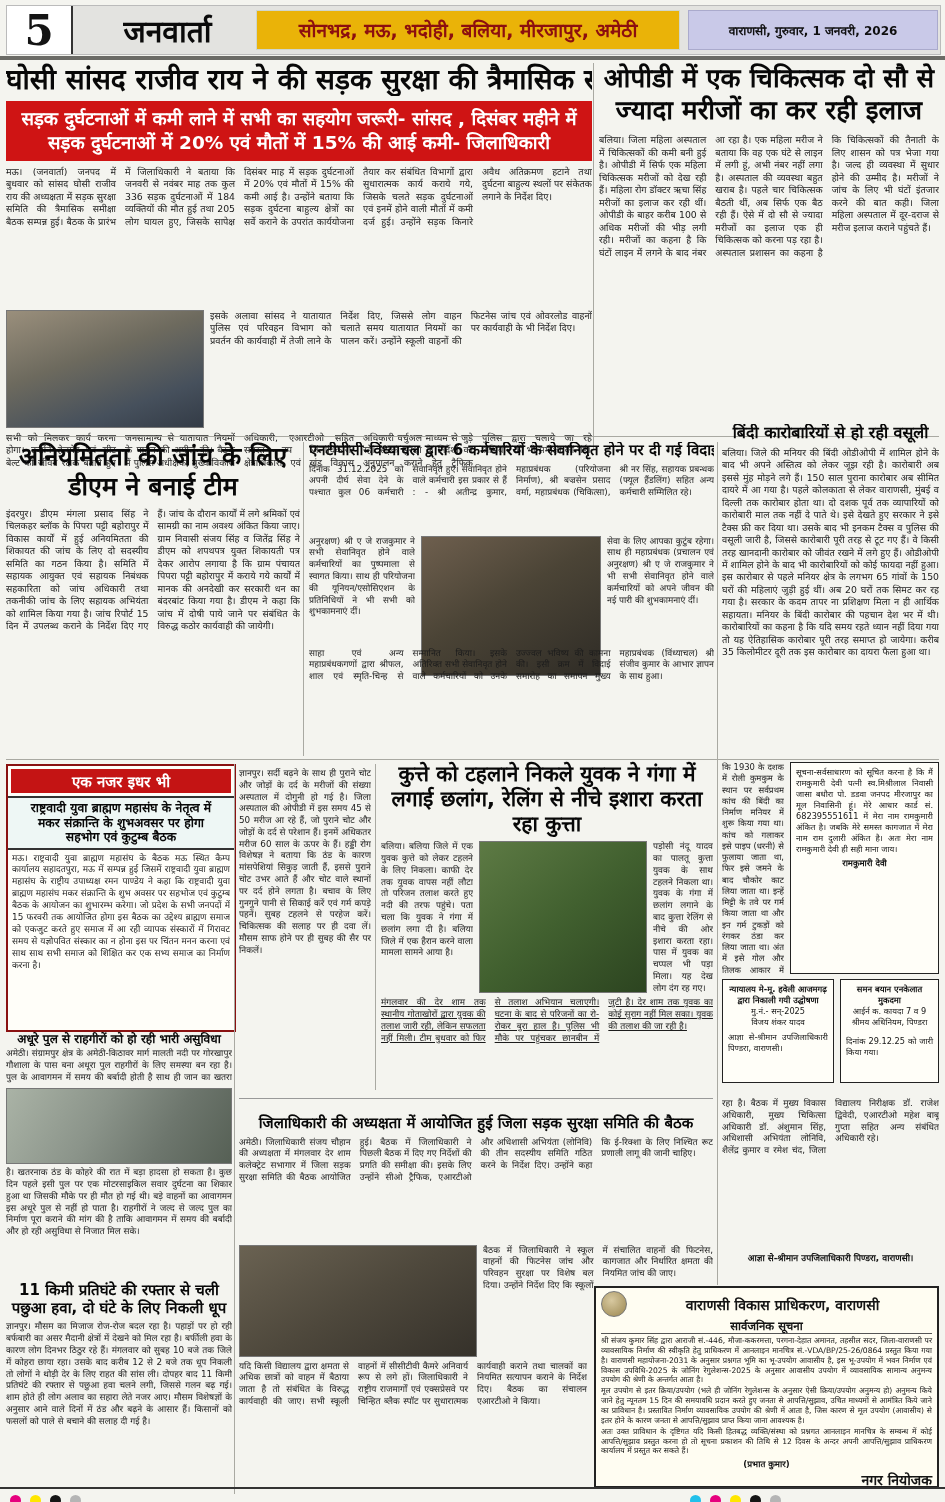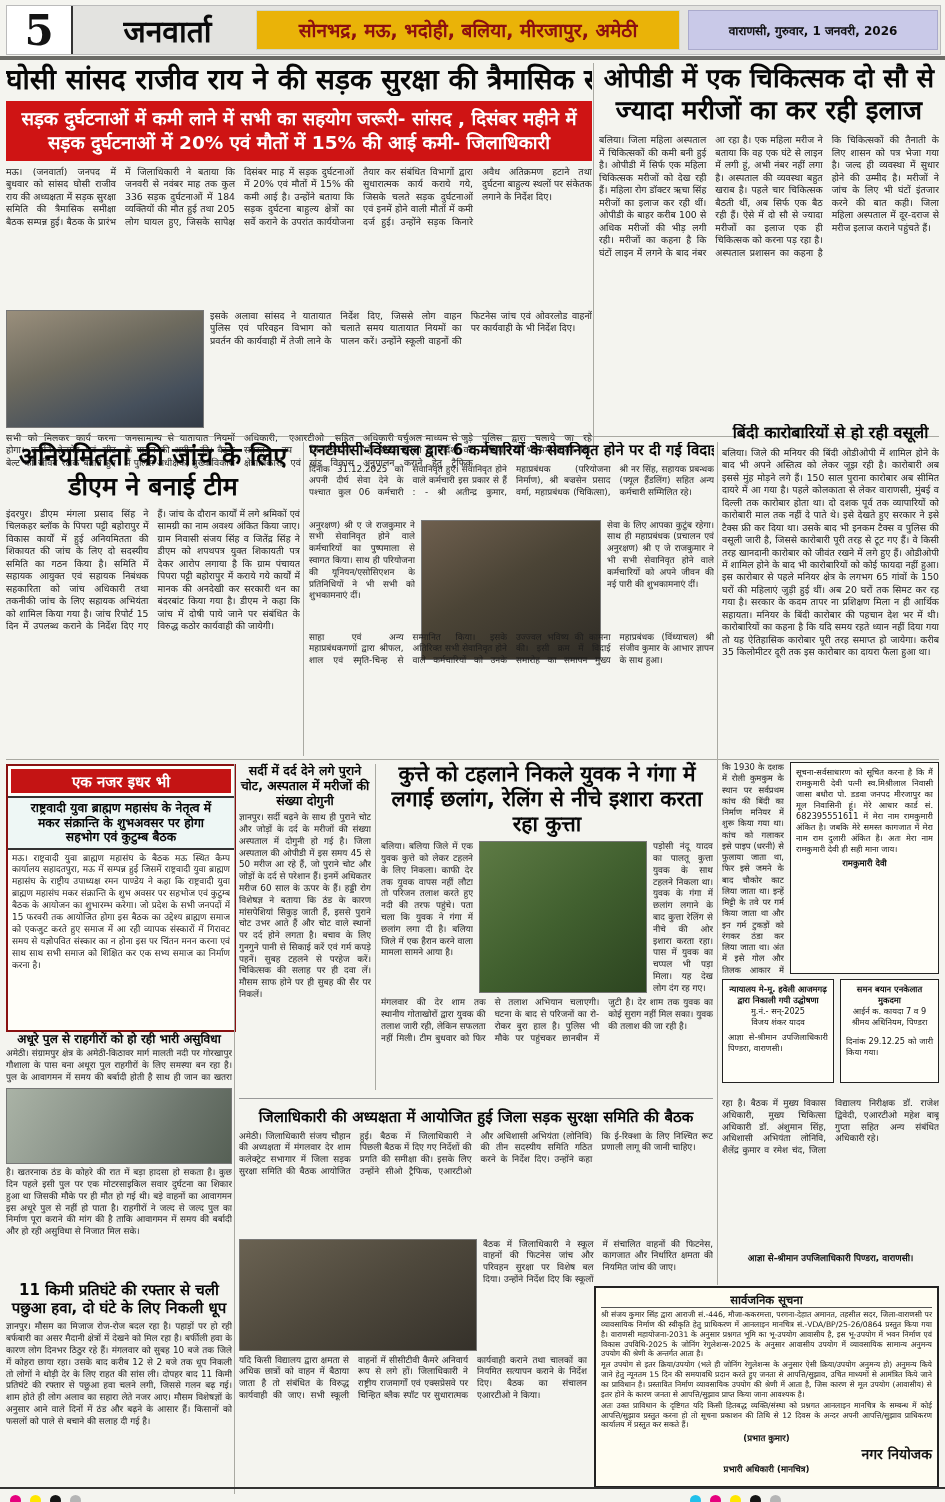--- a/index.html
+++ b/index.html
@@ -60,21 +60,21 @@
 
 <div class="abs" style="left:6px;top:442px;width:294px;height:314px;">
   <div class="hl" style="font-size:25px;">अनियमितता की जांच के लिए डीएम ने बनाई टीम</div>
   <div class="body-txt cols2" style="margin-top:7px;height:240px;overflow:hidden;">इंदरपुर। डीएम मंगला प्रसाद सिंह ने चिलकहर ब्लॉक के पिपरा पट्टी बहोरापुर में विकास कार्यों में हुई अनियमितता की शिकायत की जांच के लिए दो सदस्यीय समिति का गठन किया है। समिति में सहायक आयुक्त एवं सहायक निबंधक सहकारिता को जांच अधिकारी तथा तकनीकी जांच के लिए सहायक अभियंता को शामिल किया गया है। जांच रिपोर्ट 15 दिन में उपलब्ध कराने के निर्देश दिए गए हैं। जांच के दौरान कार्यों में लगे श्रमिकों एवं सामग्री का नाम अवश्य अंकित किया जाए। ग्राम निवासी संजय सिंह व जितेंद्र सिंह ने डीएम को शपथपत्र युक्त शिकायती पत्र देकर आरोप लगाया है कि ग्राम पंचायत पिपरा पट्टी बहोरापुर में कराये गये कार्यों में मानक की अनदेखी कर सरकारी धन का बंदरबांट किया गया है। डीएम ने कहा कि जांच में दोषी पाये जाने पर संबंधित के विरुद्ध कठोर कार्यवाही की जायेगी।</div>
 </div>
 <div class="abs vline" style="left:303px;top:442px;height:314px;"></div>
 
 <div class="abs" style="left:309px;top:442px;width:405px;height:314px;">
   <div class="hl nowrap" style="font-size:15px;">एनटीपीसी-विंध्याचल द्वारा 6 कर्मचारियों के सेवानिवृत होने पर दी गई विदाई</div>
   <div class="body-txt cols4" style="margin-top:4px;height:52px;overflow:hidden;font-size:8.8px;">दिनांक 31.12.2025 को अपनी दीर्घ सेवा देने के पश्चात कुल 06 कर्मचारी सेवानिवृत हुए। सेवानिवृत होने वाले कर्मचारी इस प्रकार से हैं : - श्री अतीन्द्र कुमार, महाप्रबंधक (परियोजना निर्माण), श्री बज्रसेन प्रसाद वर्मा, महाप्रबंधक (चिकित्सा), श्री नर सिंह, सहायक प्रबन्धक (फ्यूल हैंडलिंग) सहित अन्य कर्मचारी सम्मिलित रहे।</div>
-  <div class="flexrow" style="margin-top:4px;height:108px;justify-content:flex-end;">
+  <div class="flexrow" style="margin-top:20px;height:108px;justify-content:flex-end;">
     <div class="body-txt" style="width:106px;overflow:hidden;font-size:8.8px;">अनुरक्षण) श्री ए जे राजकुमार ने सभी सेवानिवृत होने वाले कर्मचारियों का पुष्पमाला से स्वागत किया। साथ ही परियोजना की यूनियन/एसोसिएशन के प्रतिनिधियों ने भी सभी को शुभकामनाएं दीं।</div>
     <div class="photo" style="width:178px;height:138px;background:linear-gradient(150deg,#6e5f4e,#4b4436 45%,#2f2c26);"></div>
     <div class="body-txt" style="flex:1;overflow:hidden;font-size:8.8px;">सेवा के लिए आपका कुटुंब रहेगा। साथ ही महाप्रबंधक (प्रचालन एवं अनुरक्षण) श्री ए जे राजकुमार ने भी सभी सेवानिवृत होने वाले कर्मचारियों को अपने जीवन की नई पारी की शुभकामनाएं दीं।</div>
   </div>
   <div class="body-txt cols4" style="margin-top:4px;height:100px;overflow:hidden;font-size:8.8px;">साहा एवं अन्य महाप्रबंधकगणों द्वारा श्रीफल, शाल एवं स्मृति-चिन्ह से सम्मानित किया। इसके अतिरिक्त सभी सेवानिवृत होने वाले कर्मचारियों को उनके उज्ज्वल भविष्य की कामना की। इसी क्रम में विदाई समारोह का समापन मुख्य महाप्रबंधक (विंध्याचल) श्री संजीव कुमार के आभार ज्ञापन के साथ हुआ।</div>
 </div>
 <div class="abs vline" style="left:717px;top:442px;height:843px;"></div>
 
 <div class="abs" style="left:722px;top:424px;width:217px;height:316px;">
   <div class="hl nowrap" style="font-size:16px;">बिंदी कारोबारियों से हो रही वसूली</div>
@@ -83,33 +83,32 @@
 
 <div class="abs hline" style="left:6px;top:759px;width:933px;"></div>
 
 <div class="abs boxed" style="left:6px;top:764px;width:226px;height:264px;background:#fffef9;">
   <div style="margin:3px;background:#c41414;color:#fff;font-weight:700;text-align:center;font-size:15px;padding:2px 0;">एक नजर इधर भी</div>
   <div class="hl" style="font-size:12.3px;border-top:2px double #333;border-bottom:2px double #333;padding:3px 16px;background:#eef7f5;">राष्ट्रवादी युवा ब्राह्मण महासंघ के नेतृत्व में मकर संक्रान्ति के शुभअवसर पर होगा सहभोग एवं कुटुम्ब बैठक</div>
   <div class="body-txt" style="margin:3px 4px;height:178px;overflow:hidden;font-size:8.9px;">मऊ। राष्ट्रवादी युवा ब्राह्मण महासंघ के बैठक मऊ स्थित कैम्प कार्यालय सहादतपुरा, मऊ में सम्पन्न हुई जिसमें राष्ट्रवादी युवा ब्राह्मण महासंघ के राष्ट्रीय उपाध्यक्ष रमन पाण्डेय ने कहा कि राष्ट्रवादी युवा ब्राह्मण महासंघ मकर संक्रान्ति के शुभ अवसर पर सहभोज एवं कुटुम्ब बैठक के आयोजन का शुभारम्भ करेगा। जो प्रदेश के सभी जनपदों में 15 फरवरी तक आयोजित होगा इस बैठक का उद्देश्य ब्राह्मण समाज को एकजुट करते हुए समाज में आ रही व्यापक संस्कारों में गिरावट समय से यज्ञोपवित संस्कार का न होना इस पर चिंतन मनन करना एवं साथ साथ सभी समाज को शिक्षित कर एक सभ्य समाज का निर्माण करना है।</div>
 </div>
 
 <div class="abs" style="left:239px;top:764px;width:132px;height:326px;">
-  <div class="hl" style="font-size:12.5px;">सर्दी में दर्द देने लगे पुराने चोट, अस्पताल में मरीजों की संख्या दोगुनी</div>
   <div class="body-txt" style="margin-top:4px;height:268px;overflow:hidden;font-size:8.8px;">ज्ञानपुर। सर्दी बढ़ने के साथ ही पुराने चोट और जोड़ों के दर्द के मरीजों की संख्या अस्पताल में दोगुनी हो गई है। जिला अस्पताल की ओपीडी में इस समय 45 से 50 मरीज आ रहे हैं, जो पुराने चोट और जोड़ों के दर्द से परेशान हैं। इनमें अधिकतर मरीज 60 साल के ऊपर के हैं। हड्डी रोग विशेषज्ञ ने बताया कि ठंड के कारण मांसपेशियां सिकुड़ जाती हैं, इससे पुराने चोट उभर आते हैं और चोट वाले स्थानों पर दर्द होने लगता है। बचाव के लिए गुनगुने पानी से सिकाई करें एवं गर्म कपड़े पहनें। सुबह टहलने से परहेज करें। चिकित्सक की सलाह पर ही दवा लें। मौसम साफ होने पर ही सुबह की सैर पर निकलें।</div>
 </div>
 <div class="abs vline" style="left:375px;top:764px;height:326px;"></div>
 
 <div class="abs" style="left:381px;top:762px;width:332px;height:328px;">
   <div class="hl" style="font-size:21px;">कुत्ते को टहलाने निकले युवक ने गंगा में लगाई छलांग, रेलिंग से नीचे इशारा करता रहा कुत्ता</div>
   <div class="flexrow" style="margin-top:5px;height:152px;">
     <div class="body-txt" style="width:92px;overflow:hidden;font-size:8.8px;">बलिया। बलिया जिले में एक युवक कुत्ते को लेकर टहलने के लिए निकला। काफी देर तक युवक वापस नहीं लौटा तो परिजन तलाश करते हुए नदी की तरफ पहुंचे। पता चला कि युवक ने गंगा में छलांग लगा दी है। बलिया जिले में एक हैरान करने वाला मामला सामने आया है।</div>
     <div class="photo" style="width:166px;height:150px;background:linear-gradient(140deg,#5d7a44,#41602f 50%,#2c4420);"></div>
     <div class="body-txt" style="flex:1;overflow:hidden;font-size:8.8px;">पड़ोसी नंदू यादव का पालतू कुत्ता युवक के साथ टहलने निकला था। युवक के गंगा में छलांग लगाने के बाद कुत्ता रेलिंग से नीचे की ओर इशारा करता रहा। पास में युवक का चप्पल भी पड़ा मिला। यह देख लोग दंग रह गए।</div>
   </div>
-  <div class="body-txt cols3" style="margin-top:4px;height:100px;overflow:hidden;font-size:8.8px;">मंगलवार की देर शाम तक स्थानीय गोताखोरों द्वारा युवक की तलाश जारी रही, लेकिन सफलता नहीं मिली। टीम बुधवार को फिर से तलाश अभियान चलाएगी। घटना के बाद से परिजनों का रो-रोकर बुरा हाल है। पुलिस भी मौके पर पहुंचकर छानबीन में जुटी है। देर शाम तक युवक का कोई सुराग नहीं मिल सका। युवक की तलाश की जा रही है।</div>
+  <div class="body-txt cols3" style="margin-top:4px;height:100px;overflow:hidden;font-size:8.8px;text-decoration:underline;">मंगलवार की देर शाम तक स्थानीय गोताखोरों द्वारा युवक की तलाश जारी रही, लेकिन सफलता नहीं मिली। टीम बुधवार को फिर से तलाश अभियान चलाएगी। घटना के बाद से परिजनों का रो-रोकर बुरा हाल है। पुलिस भी मौके पर पहुंचकर छानबीन में जुटी है। देर शाम तक युवक का कोई सुराग नहीं मिल सका। युवक की तलाश की जा रही है।</div>
 </div>
 
 <div class="abs" style="left:722px;top:762px;width:217px;height:328px;">
   <div class="flexrow" style="height:212px;">
     <div class="body-txt" style="width:62px;overflow:hidden;font-size:8.4px;">कि 1930 के दशक में रोली कुमकुम के स्थान पर सर्वप्रथम कांच की बिंदी का निर्माण मनियर में शुरू किया गया था। कांच को गलाकर इसे पाइप (धरनी) से फुलाया जाता था, फिर इसे जमने के बाद चौकोर काट लिया जाता था। इन्हें मिट्टी के तवे पर गर्म किया जाता था और इन गर्म टुकड़ों को रंगकर ठंडा कर लिया जाता था। अंत में इसे गोल और तिलक आकार में ढाला जाता था।</div>
     <div class="small-notice" style="flex:1;overflow:hidden;">
       <span>सूचना-सर्वसाधारण को सूचित करना है कि मैं रामकुमारी देवी पत्नी स्व.मिश्रीलाल निवासी जासा बधौरा पो. डडवा जनपद मीरजापुर का मूल निवासिनी हूं। मेरे आधार कार्ड सं. 682395551611 में मेरा नाम रामकुमारी अंकित है। जबकि मेरे समस्त कागजात में मेरा नाम राम दुलारी अंकित है। अतः मेरा नाम रामकुमारी देवी ही सही माना जाय।</span>
       <div class="sig" style="font-size:8.5px;margin-top:2px;">रामकुमारी देवी</div>
     </div>
   </div>
@@ -137,35 +136,39 @@
   <div class="body-txt" style="margin-top:3px;height:112px;overflow:hidden;font-size:8.8px;">है। खतरनाक ठंड के कोहरे की रात में बड़ा हादसा हो सकता है। कुछ दिन पहले इसी पुल पर एक मोटरसाइकिल सवार दुर्घटना का शिकार हुआ था जिसकी मौके पर ही मौत हो गई थी। बड़े वाहनों का आवागमन इस अधूरे पुल से नहीं हो पाता है। राहगीरों ने जल्द से जल्द पुल का निर्माण पूरा कराने की मांग की है ताकि आवागमन में समय की बर्बादी और हो रही असुविधा से निजात मिल सके।</div>
 </div>
 
 <div class="abs" style="left:6px;top:1282px;width:226px;height:212px;">
   <div class="hl" style="font-size:15px;">11 किमी प्रतिघंटे की रफ्तार से चली पछुआ हवा, दो घंटे के लिए निकली धूप</div>
   <div class="body-txt" style="margin-top:4px;height:164px;overflow:hidden;font-size:8.8px;">ज्ञानपुर। मौसम का मिजाज रोज-रोज बदल रहा है। पहाड़ों पर हो रही बर्फबारी का असर मैदानी क्षेत्रों में देखने को मिल रहा है। बर्फीली हवा के कारण लोग दिनभर ठिठुर रहे हैं। मंगलवार को सुबह 10 बजे तक जिले में कोहरा छाया रहा। उसके बाद करीब 12 से 2 बजे तक धूप निकली तो लोगों ने थोड़ी देर के लिए राहत की सांस ली। दोपहर बाद 11 किमी प्रतिघंटे की रफ्तार से पछुआ हवा चलने लगी, जिससे गलन बढ़ गई। शाम होते ही लोग अलाव का सहारा लेते नजर आए। मौसम विशेषज्ञों के अनुसार आने वाले दिनों में ठंड और बढ़ने के आसार हैं। किसानों को फसलों को पाले से बचाने की सलाह दी गई है।</div>
 </div>
 <div class="abs vline" style="left:234px;top:764px;height:730px;"></div>
 
 <div class="abs" style="left:239px;top:1098px;width:474px;height:398px;">
-  <div class="hl nowrap" style="font-size:15px;border-top:1px solid #999;padding-top:10px;">जिलाधिकारी की अध्यक्षता में आयोजित हुई जिला सड़क सुरक्षा समिति की बैठक</div>
+  <div class="hl nowrap" style="font-size:15px;border-top:1px solid #999;padding-top:16px;">जिलाधिकारी की अध्यक्षता में आयोजित हुई जिला सड़क सुरक्षा समिति की बैठक</div>
   <div class="body-txt cols4" style="margin-top:4px;height:104px;overflow:hidden;font-size:8.8px;">अमेठी। जिलाधिकारी संजय चौहान की अध्यक्षता में मंगलवार देर शाम कलेक्ट्रेट सभागार में जिला सड़क सुरक्षा समिति की बैठक आयोजित हुई। बैठक में जिलाधिकारी ने पिछली बैठक में दिए गए निर्देशों की प्रगति की समीक्षा की। इसके लिए उन्होंने सीओ ट्रैफिक, एआरटीओ और अधिशासी अभियंता (लोनिवि) की तीन सदस्यीय समिति गठित करने के निर्देश दिए। उन्होंने कहा कि ई-रिक्शा के लिए निश्चित रूट प्रणाली लागू की जानी चाहिए।</div>
   <div class="flexrow" style="margin-top:4px;height:112px;">
     <div class="photo" style="width:236px;height:110px;background:linear-gradient(150deg,#6a6252,#4e483c 50%,#35312a);"></div>
     <div class="body-txt cols2" style="flex:1;overflow:hidden;font-size:8.8px;">बैठक में जिलाधिकारी ने स्कूल वाहनों की फिटनेस जांच और परिवहन सुरक्षा पर विशेष बल दिया। उन्होंने निर्देश दिए कि स्कूलों में संचालित वाहनों की फिटनेस, कागजात और निर्धारित क्षमता की नियमित जांच की जाए।</div>
   </div>
   <div class="body-txt cols3" style="margin-top:4px;width:348px;height:160px;overflow:hidden;font-size:8.8px;">यदि किसी विद्यालय द्वारा क्षमता से अधिक छात्रों को वाहन में बैठाया जाता है तो संबंधित के विरुद्ध कार्यवाही की जाए। सभी स्कूली वाहनों में सीसीटीवी कैमरे अनिवार्य रूप से लगे हों। जिलाधिकारी ने राष्ट्रीय राजमार्गों एवं एक्सप्रेसवे पर चिन्हित ब्लैक स्पॉट पर सुधारात्मक कार्यवाही कराने तथा चालकों का नियमित सत्यापन कराने के निर्देश दिए। बैठक का संचालन एआरटीओ ने किया।</div>
 </div>
 
 <div class="abs" style="left:722px;top:1098px;width:217px;height:182px;">
   <div class="body-txt cols2" style="height:150px;overflow:hidden;font-size:8.8px;">रहा है। बैठक में मुख्य विकास अधिकारी, मुख्य चिकित्सा अधिकारी डॉ. अंशुमान सिंह, अधिशासी अभियंता लोनिवि, शैलेंद्र कुमार व रमेश चंद, जिला विद्यालय निरीक्षक डॉ. राजेश द्विवेदी, एआरटीओ महेश बाबू गुप्ता सहित अन्य संबंधित अधिकारी रहे।</div>
   <div style="font-size:8.8px;font-weight:700;text-align:center;margin-top:4px;">आज्ञा से-श्रीमान उपजिलाधिकारी पिण्डरा, वाराणसी।</div>
 </div>
 
 <div class="abs" style="left:594px;top:1286px;width:345px;height:202px;background:#fffdf2;border:2px solid #222;padding:3px 5px;box-sizing:border-box;overflow:hidden;">
+  <div style="display:flex;align-items:center;gap:6px;">
+    <div style="width:24px;height:24px;border-radius:50%;background:radial-gradient(circle at 40% 35%,#d8c9a0,#9a8650);border:1px solid #777;flex:none;"></div>
+    <div style="flex:1;text-align:center;font-weight:700;font-size:14px;">वाराणसी विकास प्राधिकरण, वाराणसी</div>
+  </div>
   <div style="text-align:center;font-weight:700;font-size:11.5px;border-bottom:1px solid #555;margin:1px 0 2px;">सार्वजनिक सूचना</div>
   <div style="font-size:7.6px;line-height:1.3;text-align:justify;">श्री संजय कुमार सिंह द्वारा आराजी सं.-446, मौजा-ककरमत्ता, परगना-देहात अमानत, तहसील सदर, जिला-वाराणसी पर व्यावसायिक निर्माण की स्वीकृति हेतु प्राधिकरण में आनलाइन मानचित्र सं.-VDA/BP/25-26/0864 प्रस्तुत किया गया है। वाराणसी महायोजना-2031 के अनुसार प्रश्नगत भूमि का भू-उपयोग आवासीय है, इस भू-उपयोग में भवन निर्माण एवं विकास उपविधि-2025 के जोनिंग रेगुलेशन्स-2025 के अनुसार आवासीय उपयोग में व्यावसायिक सामान्य अनुमन्य उपयोग की श्रेणी के अन्तर्गत आता है।</div>
   <div style="font-size:7.6px;line-height:1.3;text-align:justify;margin-top:1px;">मूल उपयोग से इतर क्रिया/उपयोग (भले ही जोनिंग रेगुलेशन्स के अनुसार ऐसी क्रिया/उपयोग अनुमन्य हो) अनुमन्य किये जाने हेतु न्यूनतम 15 दिन की समयावधि प्रदान करते हुए जनता से आपत्ति/सुझाव, उचित माध्यमों से आमंत्रित किये जाने का प्राविधान है। प्रस्तावित निर्माण व्यावसायिक उपयोग की श्रेणी में आता है, जिस कारण से मूल उपयोग (आवासीय) से इतर होने के कारण जनता से आपत्ति/सुझाव प्राप्त किया जाना आवश्यक है।</div>
   <div style="font-size:7.6px;line-height:1.3;text-align:justify;margin-top:1px;">अतः उक्त प्राविधान के दृष्टिगत यदि किसी हितबद्ध व्यक्ति/संस्था को प्रश्नगत आनलाइन मानचित्र के सम्बन्ध में कोई आपत्ति/सुझाव प्रस्तुत करना हो तो सूचना प्रकाशन की तिथि से 12 दिवस के अन्दर अपनी आपत्ति/सुझाव प्राधिकरण कार्यालय में प्रस्तुत कर सकते हैं।</div>
   <div style="text-align:center;font-weight:700;font-size:8.6px;margin-top:2px;">(प्रभात कुमार)</div>
   <div style="text-align:right;font-weight:700;font-size:14px;">नगर नियोजक</div>
   <div style="text-align:center;font-weight:700;font-size:8.6px;">प्रभारी अधिकारी (मानचित्र)</div>
 
 </div>
 

